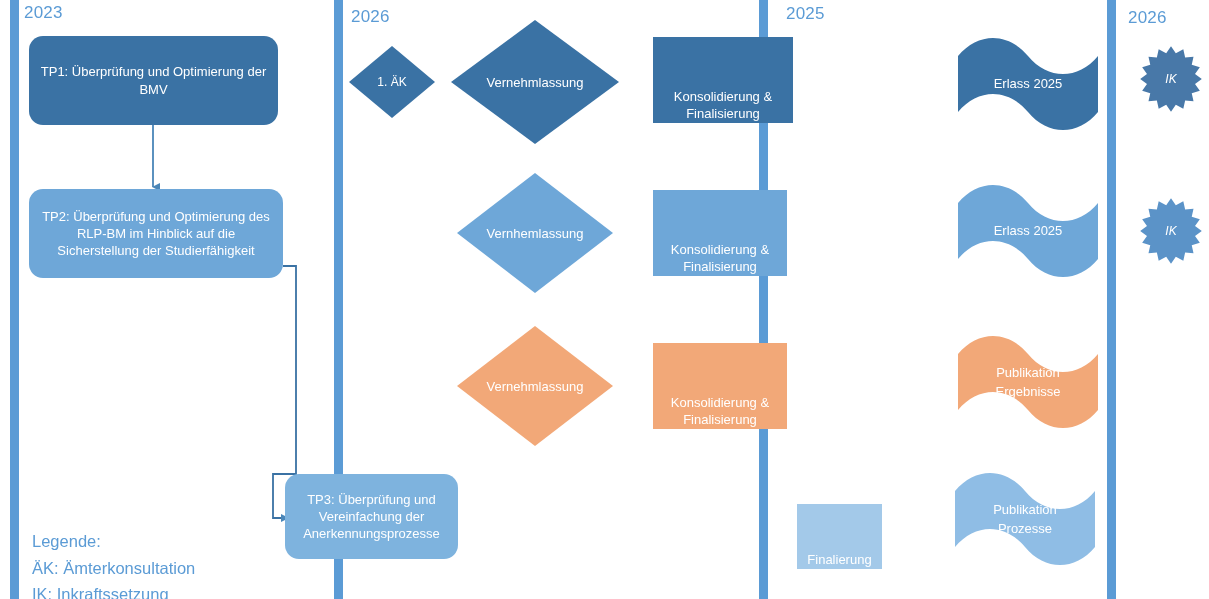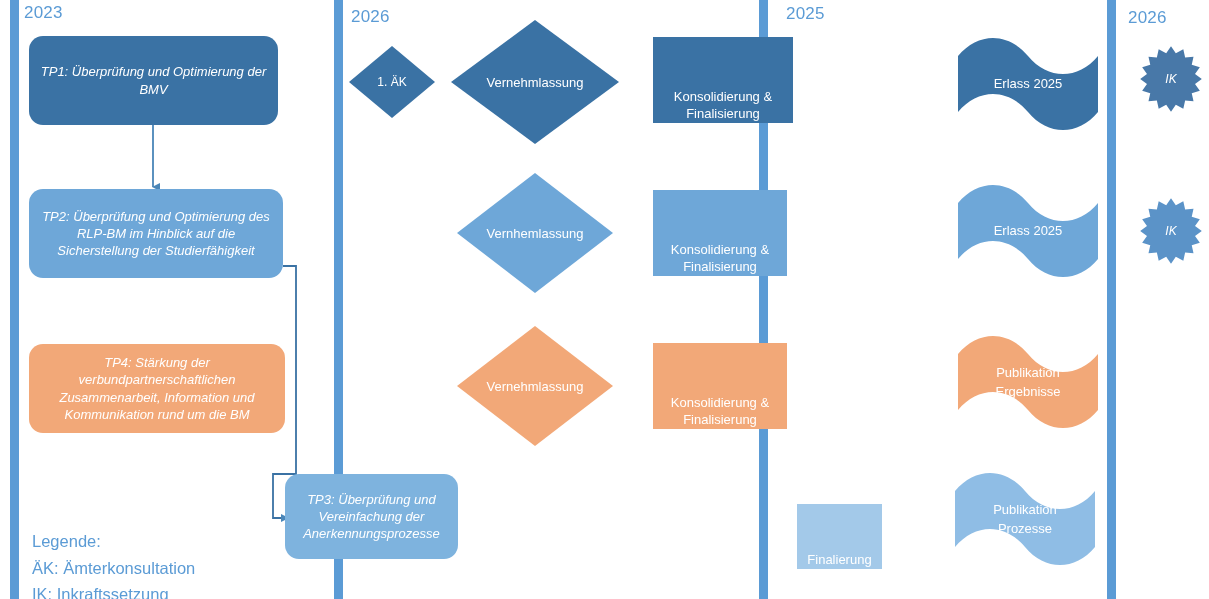--- a/index.html
+++ b/index.html
@@ -42,21 +42,20 @@
     border-radius: 14px;
     color: #ffffff;
     display: flex;
     align-items: center;
     justify-content: center;
     text-align: center;
     line-height: 1.32;
     font-size: 13px;
     padding: 4px 10px;
     box-sizing: border-box;
-    font-style: italic;
   }
   .tp-dark   { background: #3a72a4; }
   .tp-mid    { background: #6ea7d8; }
   .tp-light  { background: #7eb3de; }
   .tp-orange { background: #f2a878; }
 
   
   .rect-box {
     position: absolute;
     color: #ffffff;
@@ -170,23 +169,20 @@
   </svg>
 
   <div class="tp-box tp-dark" style="left:29px; top:36px; width:249px; height:89px;">
     <span>TP1: Überprüfung und Optimierung der BMV</span>
   </div>
 
   <div class="tp-box tp-mid" style="left:29px; top:189px; width:254px; height:89px;">
     <span>TP2:  Überprüfung und Optimierung des RLP-BM im Hinblick auf die Sicherstellung der Studierfähigkeit</span>
   </div>
 
-  <div class="tp-box tp-orange" style="left:29px; top:344px; width:256px; height:89px;">
-    <span>TP4: Stärkung der verbundpartnerschaftlichen Zusammenarbeit, Information und Kommunikation rund um die BM</span>
-  </div>
 
   <div class="tp-box tp-light" style="left:285px; top:474px; width:173px; height:85px;">
     <span>TP3: Überprüfung und Vereinfachung der Anerkennungsprozesse</span>
   </div>
 
   <div class="diamond-wrap" style="left:349px; top:46px; width:86px; height:72px;">
     <svg viewBox="0 0 100 100" preserveAspectRatio="none">
         <polygon points="50,0 100,50 50,100 0,50" fill="#3a72a4"></polygon>
       </svg>
     <div class="diamond-label small">1. ÄK</div>

